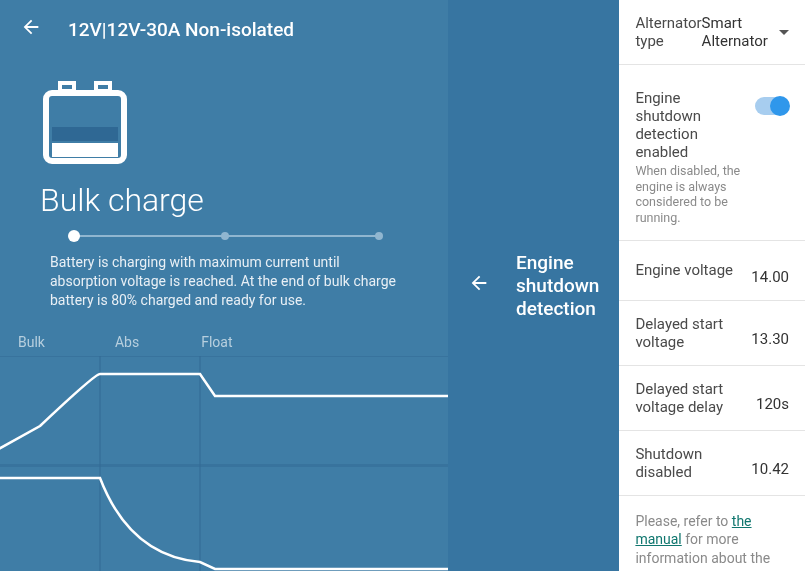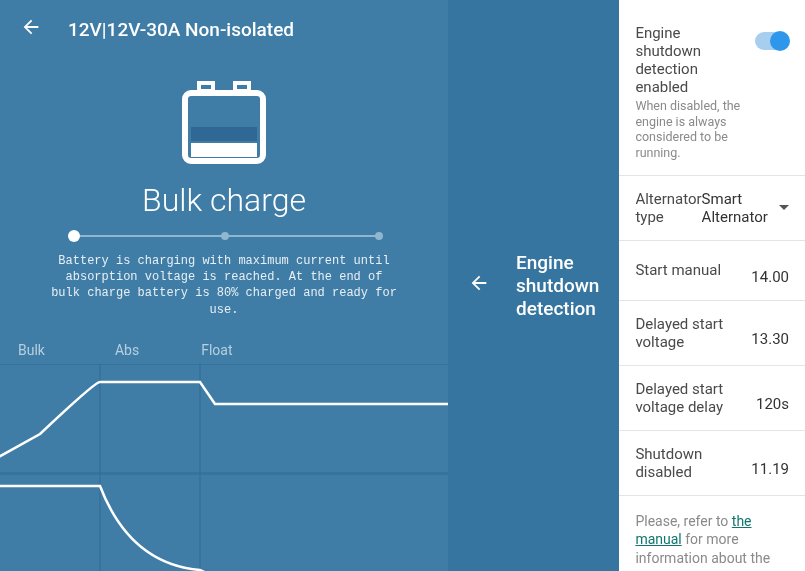--- a/index.html
+++ b/index.html
@@ -36,21 +36,21 @@
     color: #fff;
     display: flex;
     align-items: center;
     padding: 16px 20px;
     font-size: 19px;
     font-weight: 500;
   }
   .right-header .back { margin-right: 26px; cursor: pointer; }
 
   .battery-area {
-    text-align: center;
+    text-align: left;
     padding: 20px 40px 10px;
   }
   .battery-icon { margin: 0 auto 10px; }
   .bulk-title {
     font-size: 32px;
     font-weight: 300;
     margin-bottom: 10px;
   }
   .progress-line {
     position: relative;
@@ -71,25 +71,24 @@
     border-radius: 50%;
     background: #90b6d0;
   }
   .progress-line .dot.active {
     width: 12px; height: 12px;
     top: 1px;
     background: #fff;
     left: -2px;
   }
   .desc {
-    font-size: 12px;
+    font-size: 14px;
     line-height: 1.35;
     color: #e8eff5;
     padding: 0 10px;
-    font-family: Liberation Mono, monospace;
   }
 
   .chart-zone {
     flex: 1;
     position: relative;
     margin-top: 14px;
   }
   .chart-labels {
     display: flex;
     font-size: 14px;
@@ -237,55 +236,55 @@
     <span class="back">
       <svg width="22" height="22" viewBox="0 0 24 24">
           <path d="M20 11H7.8l5.6-5.6L12 4l-8 8 8 8 1.4-1.4L7.8 13H20z" fill="#fff"></path>
         </svg>
     </span>
     <span>Engine shutdown detection</span>
   </div>
 
   <div class="scroll">
 
+    <div class="row">
+      <div class="label">Alternator type</div>
+      <div class="dropdown">
+        <span>Smart Alternator</span>
+        <span class="caret-down"></span>
+      </div>
+    </div>
+
     <div class="row toggle-row">
       <div class="label">
         <div>Engine shutdown detection enabled</div>
         <div class="sub">When disabled, the engine is always considered to be running.</div>
       </div>
       <div class="toggle"></div>
     </div>
 
-    <div class="row">
-      <div class="label">Alternator type</div>
-      <div class="dropdown">
-        <span>Smart Alternator</span>
-        <span class="caret-down"></span>
-      </div>
-    </div>
-
-
-    <div class="row">
-      <div class="label">Start manual</div>
+
+    <div class="row">
+      <div class="label">Engine voltage</div>
       <div class="value">14.00</div>
     </div>
 
     <div class="row">
       <div class="label">Delayed start voltage</div>
       <div class="value">13.30</div>
     </div>
 
     <div class="row">
       <div class="label">Delayed start voltage delay</div>
       <div class="value">120s</div>
     </div>
 
     <div class="row">
       <div class="label">Shutdown disabled</div>
-      <div class="value">11.19</div>
+      <div class="value">10.42</div>
     </div>
 
     <div class="footnote">
       <span>Please, refer to </span><a href="#">the manual</a><span> for more information about the engine detection.</span>
     </div>
 
   </div>
 </div>
 
 </body></html>

